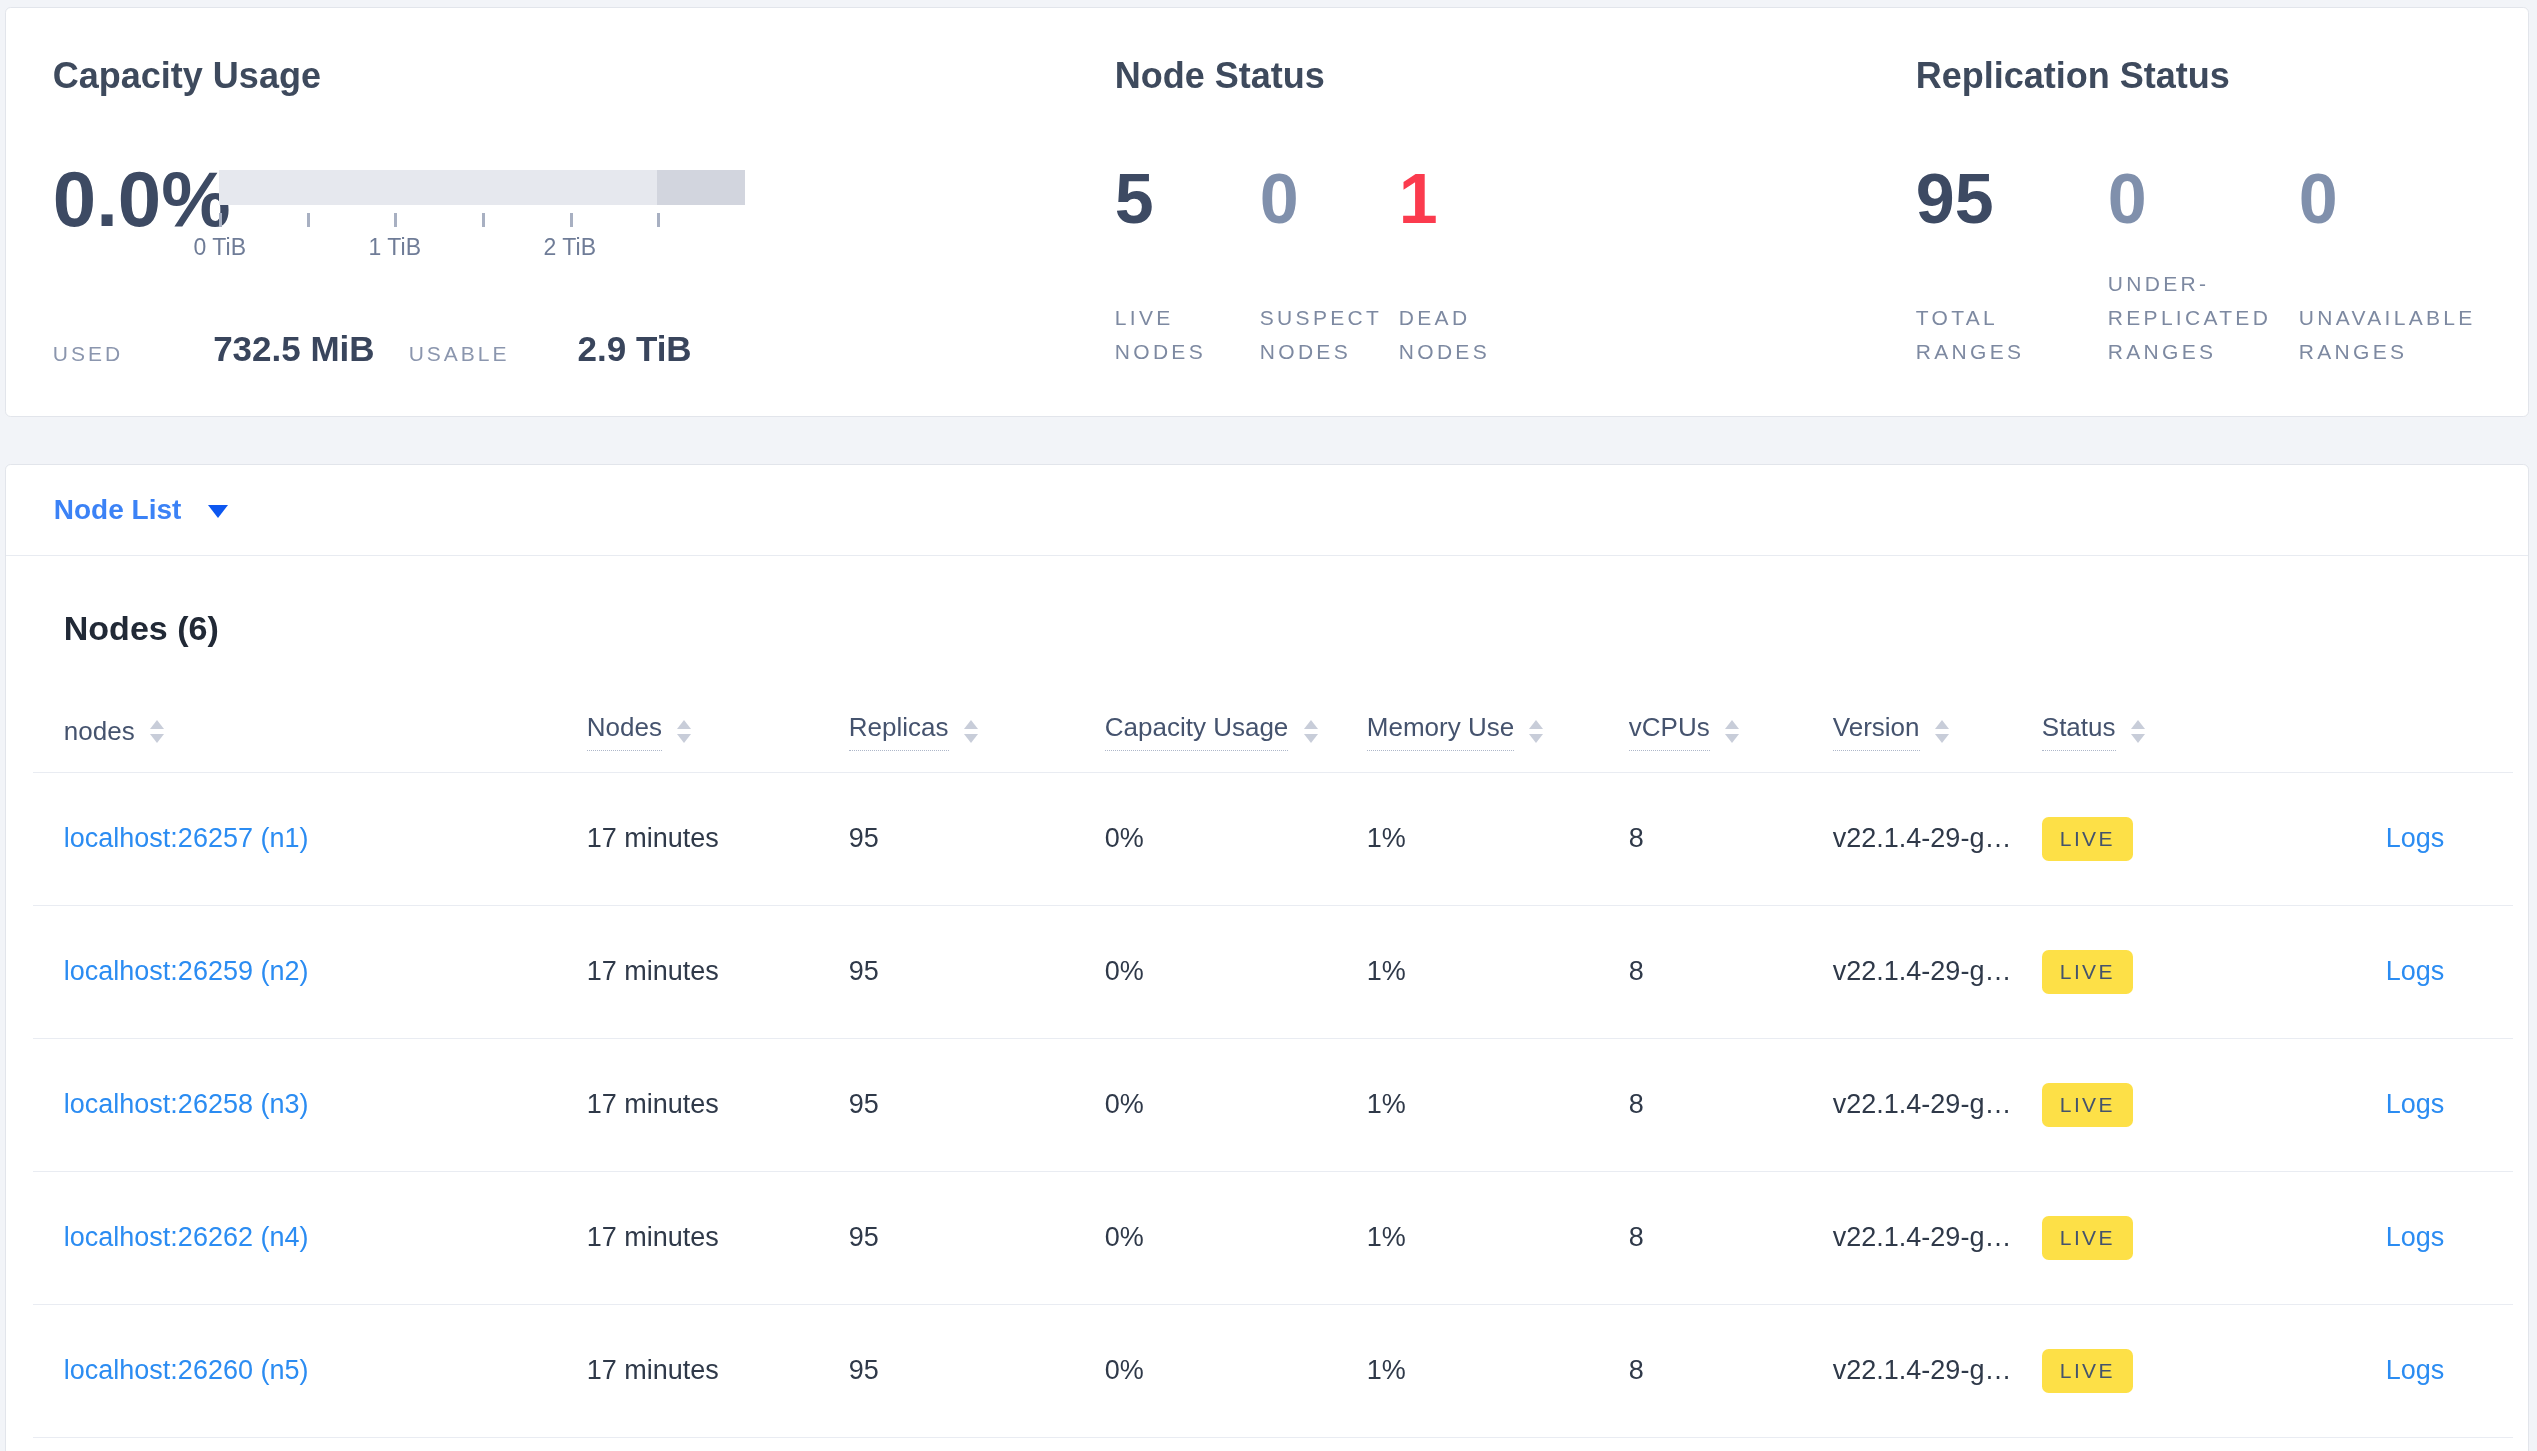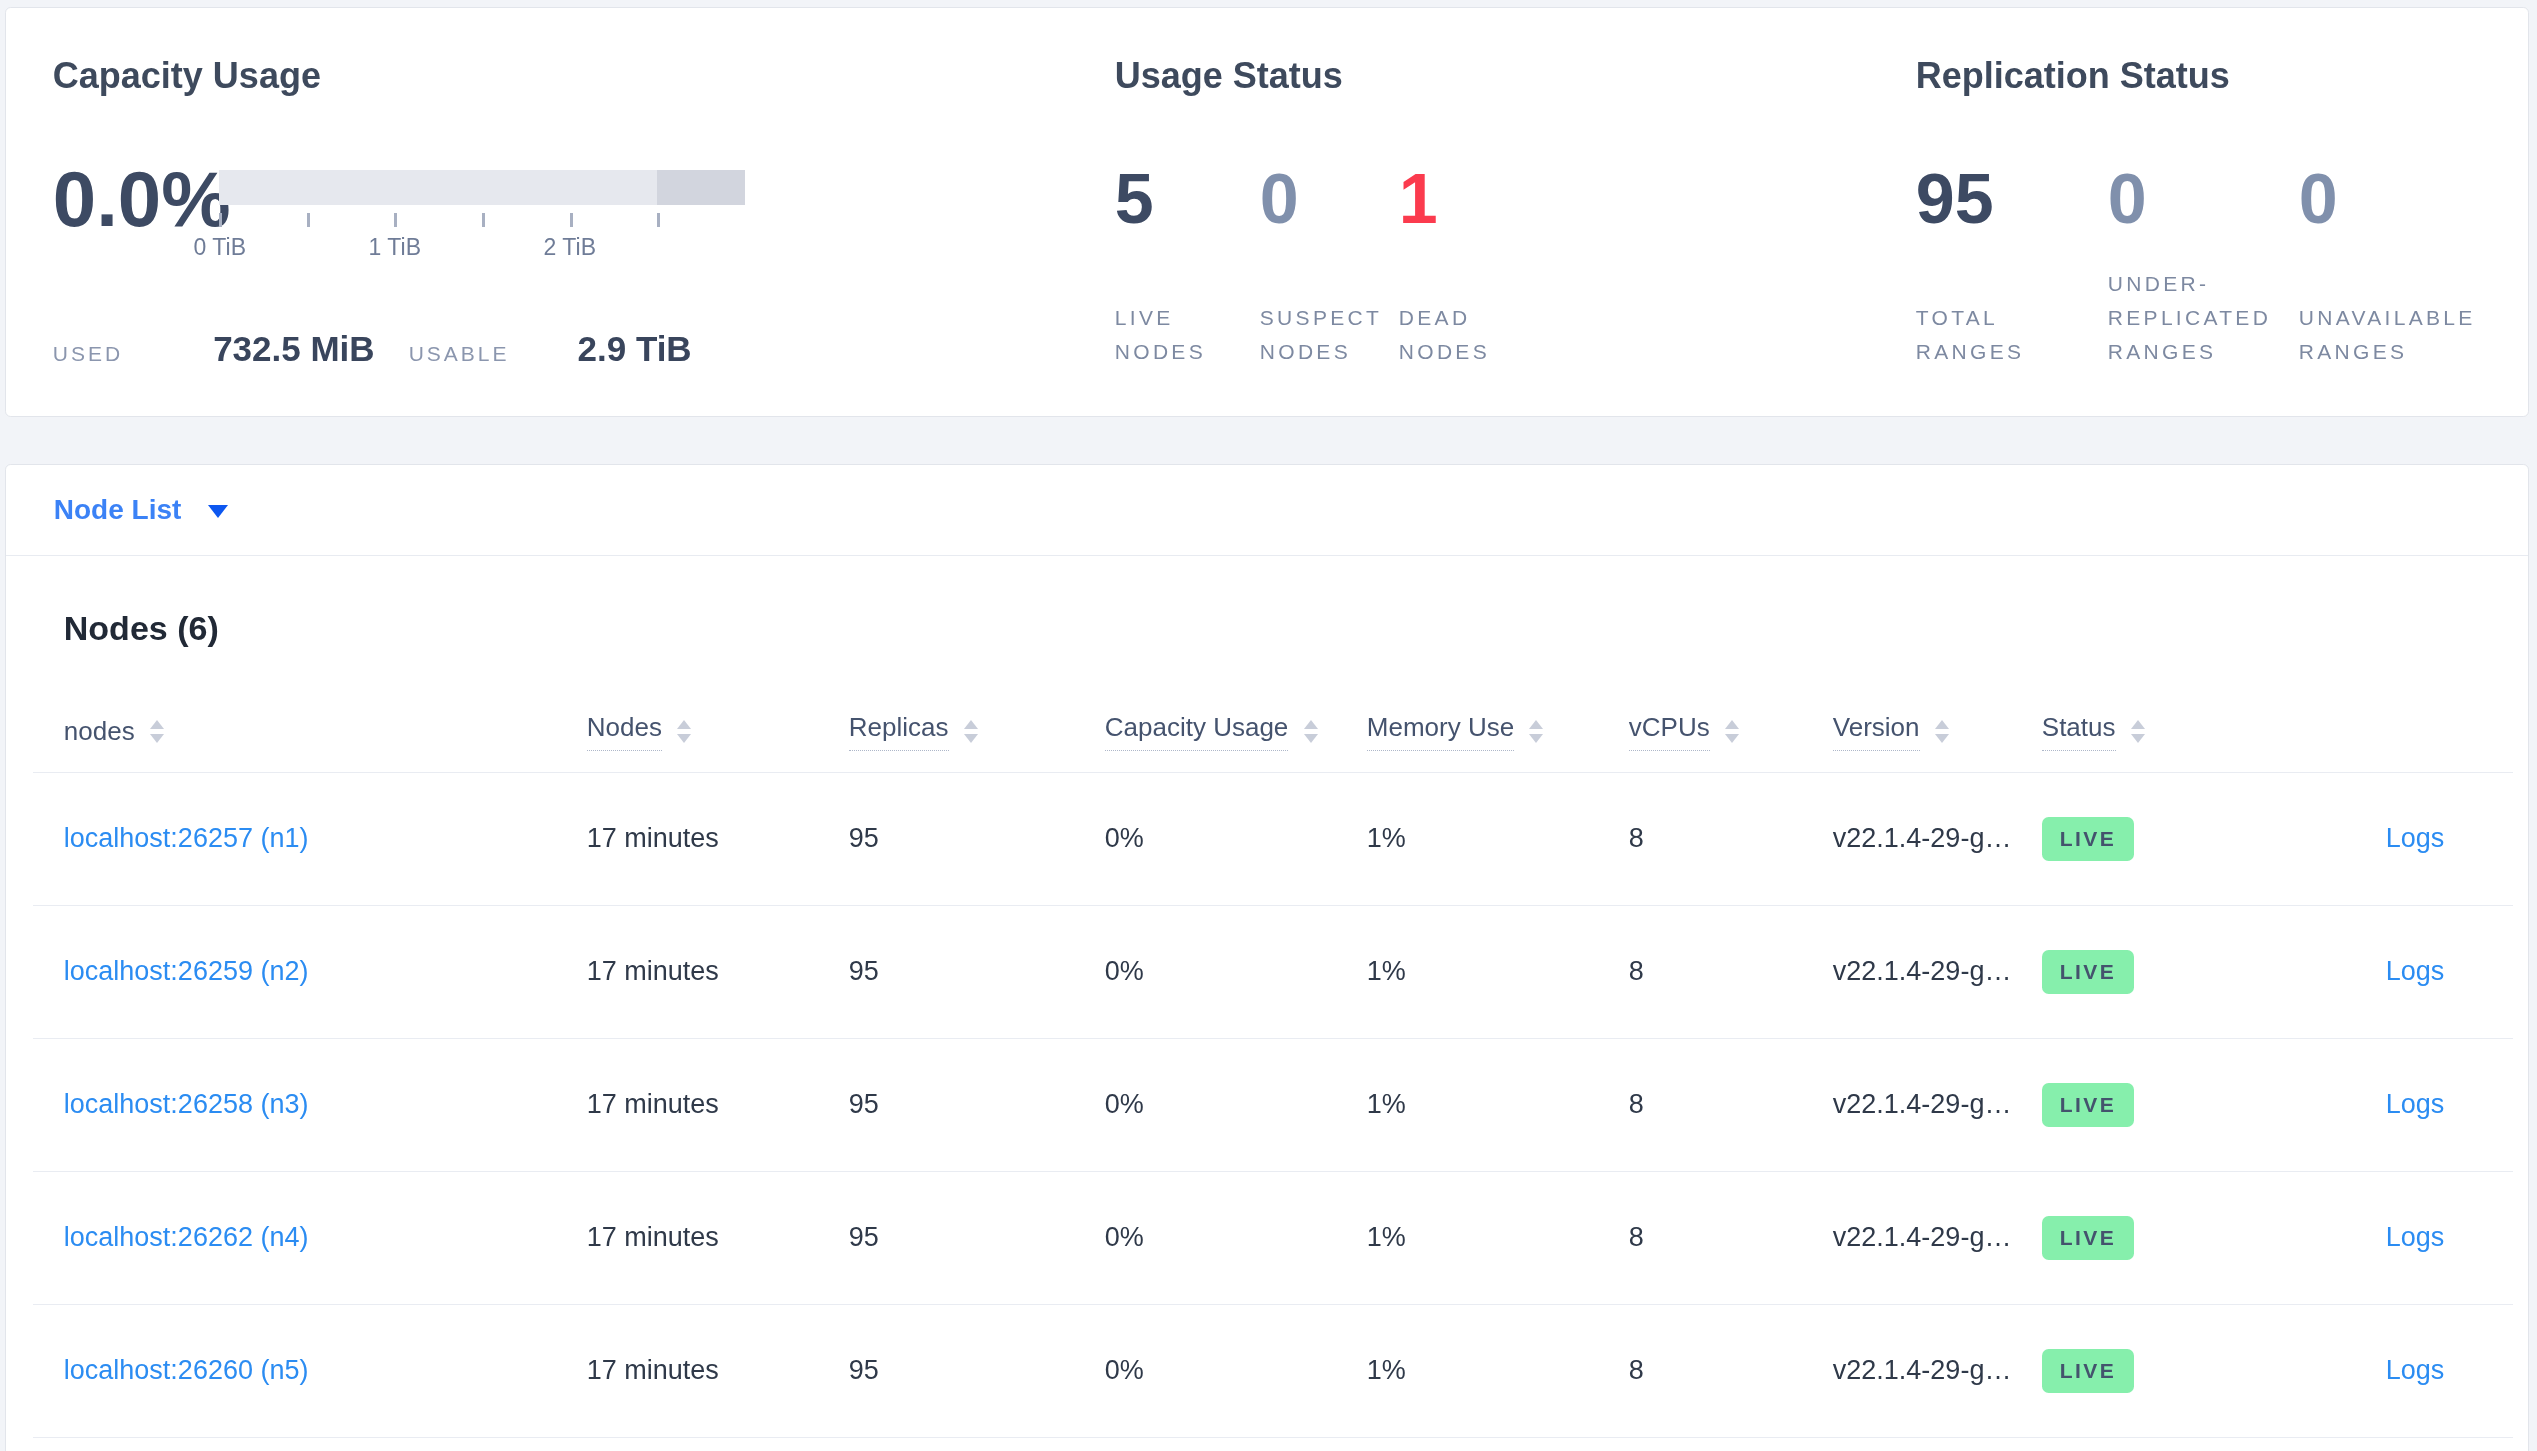--- a/index.html
+++ b/index.html
@@ -84,22 +84,22 @@
   .th{display:flex;align-items:center;font-size:26px;font-weight:500;color:#45536e;white-space:nowrap;}
   .th-label.dotted{border-bottom:1.9px dotted #aeb7c9;padding-bottom:6.7px;}
   .sort-icon{display:inline-flex;flex-direction:column;row-gap:4.8px;margin-left:15.2px;}
   .sort-icon .up{width:0;height:0;border-left:7.6px solid transparent;border-right:7.6px solid transparent;border-bottom:9.5px solid #c8cdd9;}
   .sort-icon .down{width:0;height:0;border-left:7.6px solid transparent;border-right:7.6px solid transparent;border-top:9.5px solid #c8cdd9;}
   .td{font-size:27px;color:#2f3949;white-space:nowrap;}
   .td a{text-decoration:none;}
   .link-blue{color:#2b8cf2;cursor:pointer;}
   .td-logs{text-align:right;}
   .status-badge{
-    display:inline-block;background:#86efac;color:#44536d;border-radius:6.7px;
-    font-size:21px;font-weight:700;letter-spacing:2.4px;padding:11.4px 18px;line-height:1;
+    display:inline-block;background:#fde047;color:#44536d;border-radius:6.7px;
+    font-size:21px;font-weight:400;letter-spacing:2.4px;padding:11.4px 18px;line-height:1;
   }
 </style>
 </head>
 <body>
 
 <section class="panel" id="summary-panel">
 
   <div class="summary-section" id="capacity-section">
     <h2 class="section-title">Capacity Usage</h2>
     <div class="cap-gauge">
@@ -123,21 +123,21 @@
     </div>
     <div class="cap-usage">
       <span class="kv-label">USED</span>
       <span class="kv-value ml-used-val">732.5 MiB</span>
       <span class="kv-label ml-usable">USABLE</span>
       <span class="kv-value ml-usable-val">2.9 TiB</span>
     </div>
   </div>
 
   <div class="summary-section" id="node-status-section">
-    <h2 class="section-title">Usage Status</h2>
+    <h2 class="section-title">Node Status</h2>
     <div class="stats-row ns">
         <div class="stat">
           <div class="stat-num t-dark">5</div>
           <div class="stat-label">LIVE NODES</div>
         </div>
         <div class="stat">
           <div class="stat-num t-muted">0</div>
           <div class="stat-label">SUSPECT NODES</div>
         </div>
         <div class="stat">

